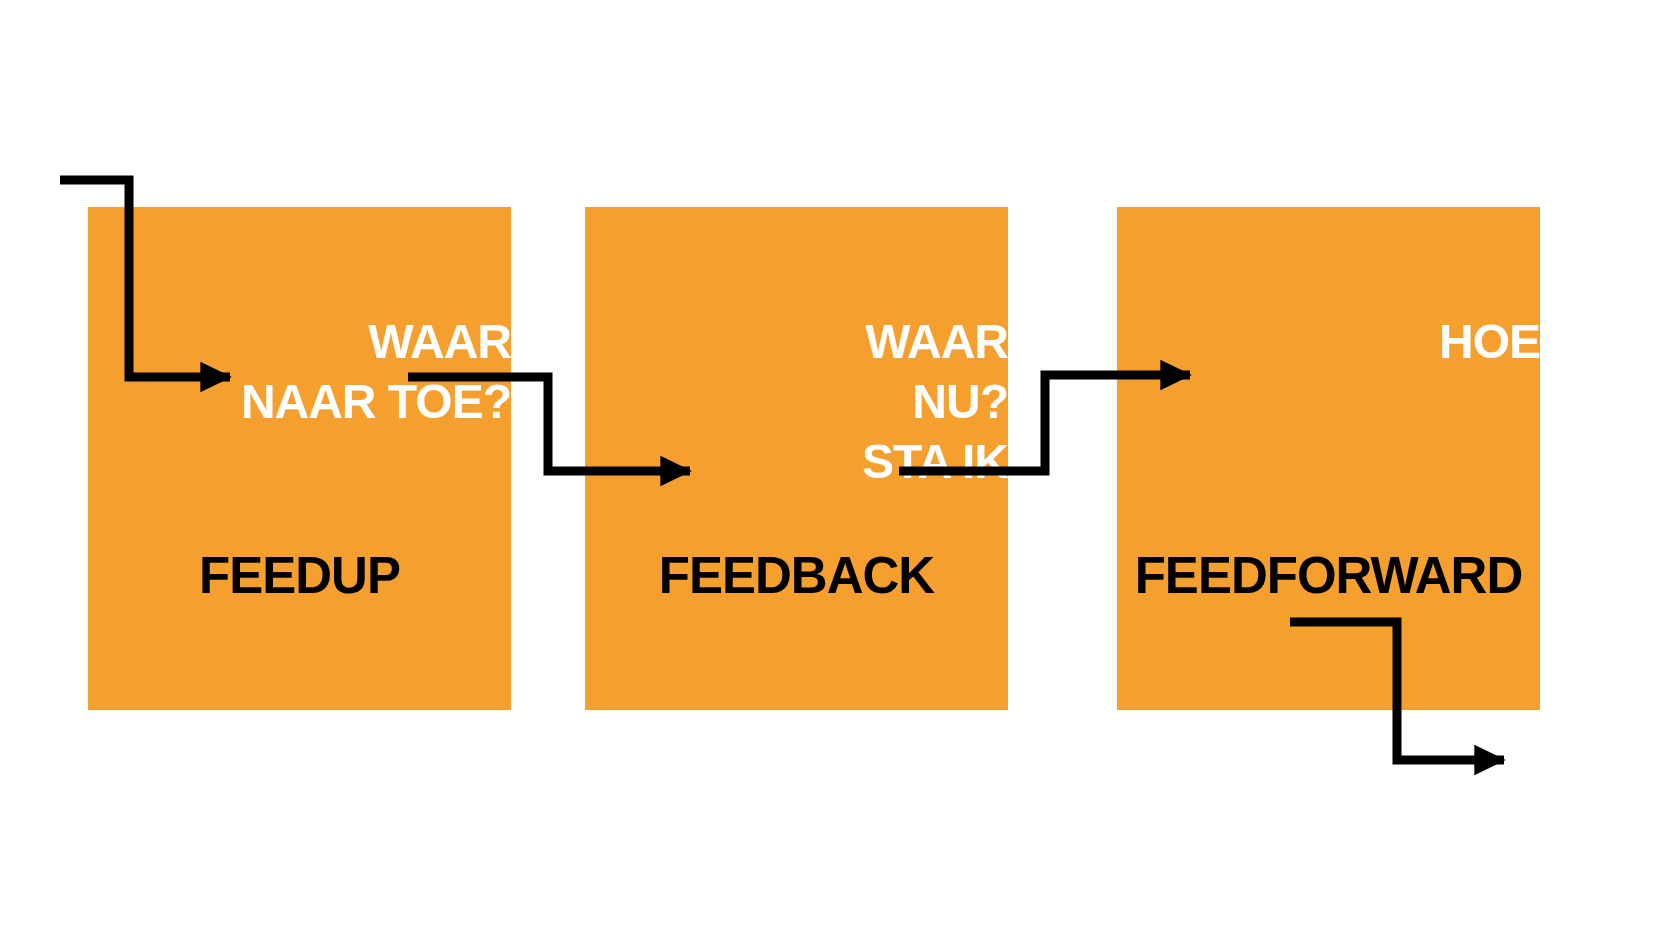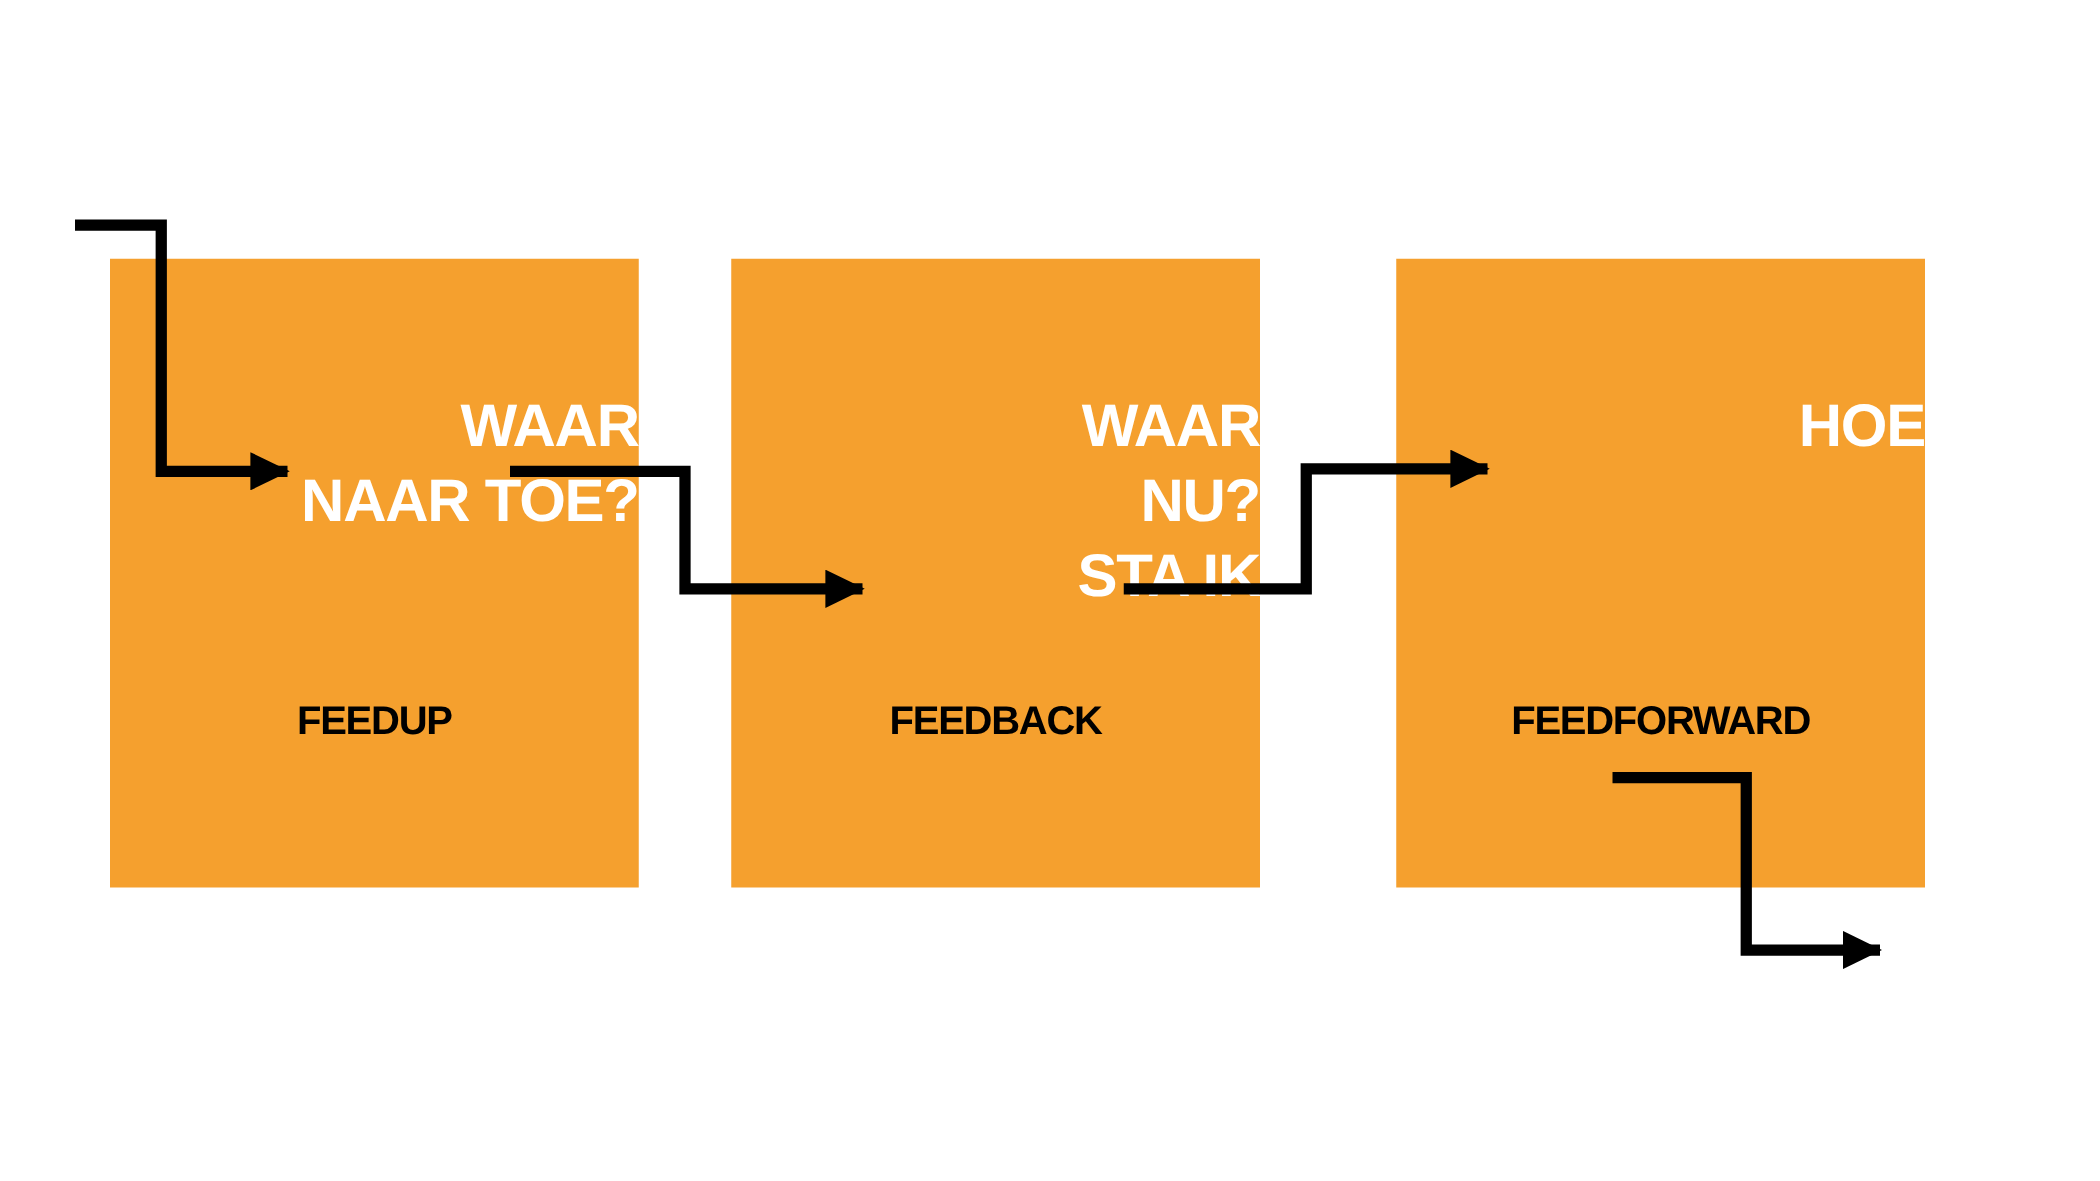--- a/index.html
+++ b/index.html
@@ -41,21 +41,21 @@
     letter-spacing: -1px;
   }
   .stage-label {
     position: absolute;
     top: 339px;
     left: 0;
     right: 0;
     text-align: center;
     color: var(--label-text, #000000);
     font-weight: 700;
-    font-size: 32px;
+    font-size: 51px;
     line-height: 60px;
     letter-spacing: -1px;
   }
   svg.arrows {
     position: absolute;
     inset: 0;
     pointer-events: none;
   }
   svg.arrows polyline {
     fill: none;

